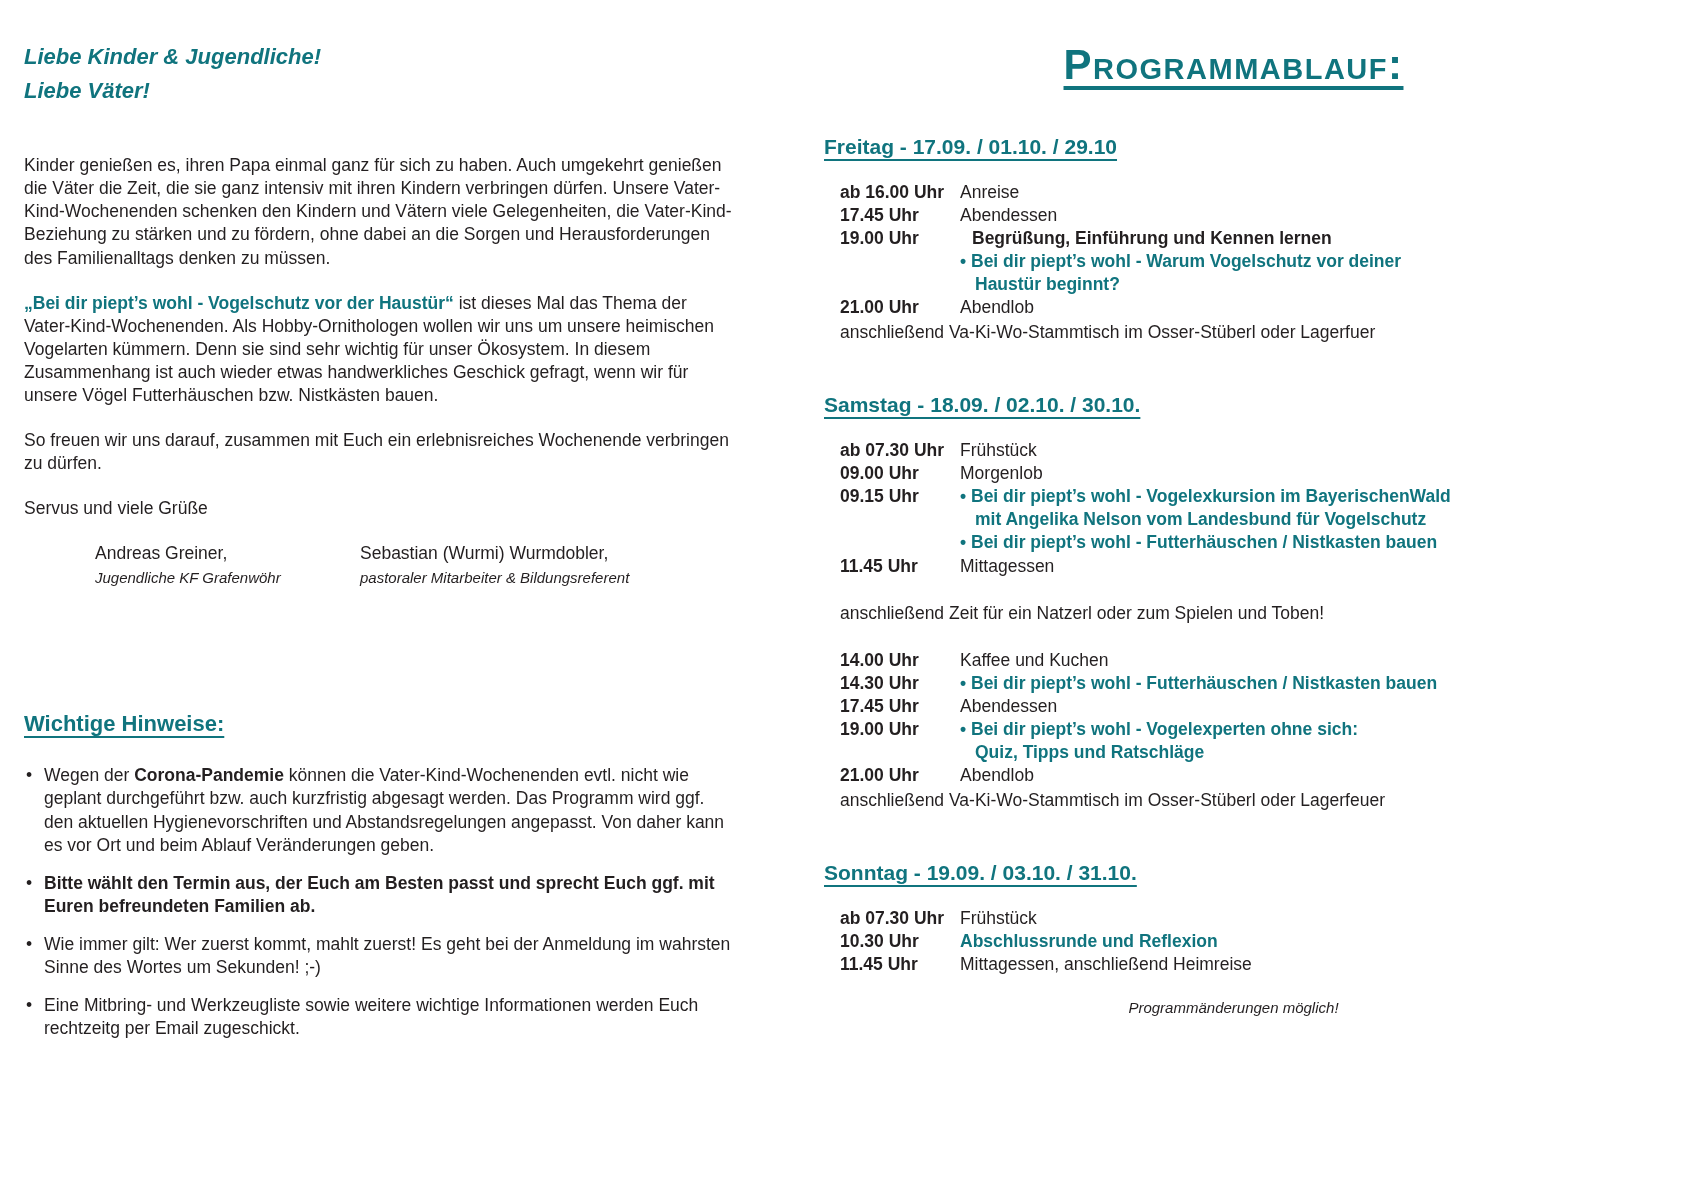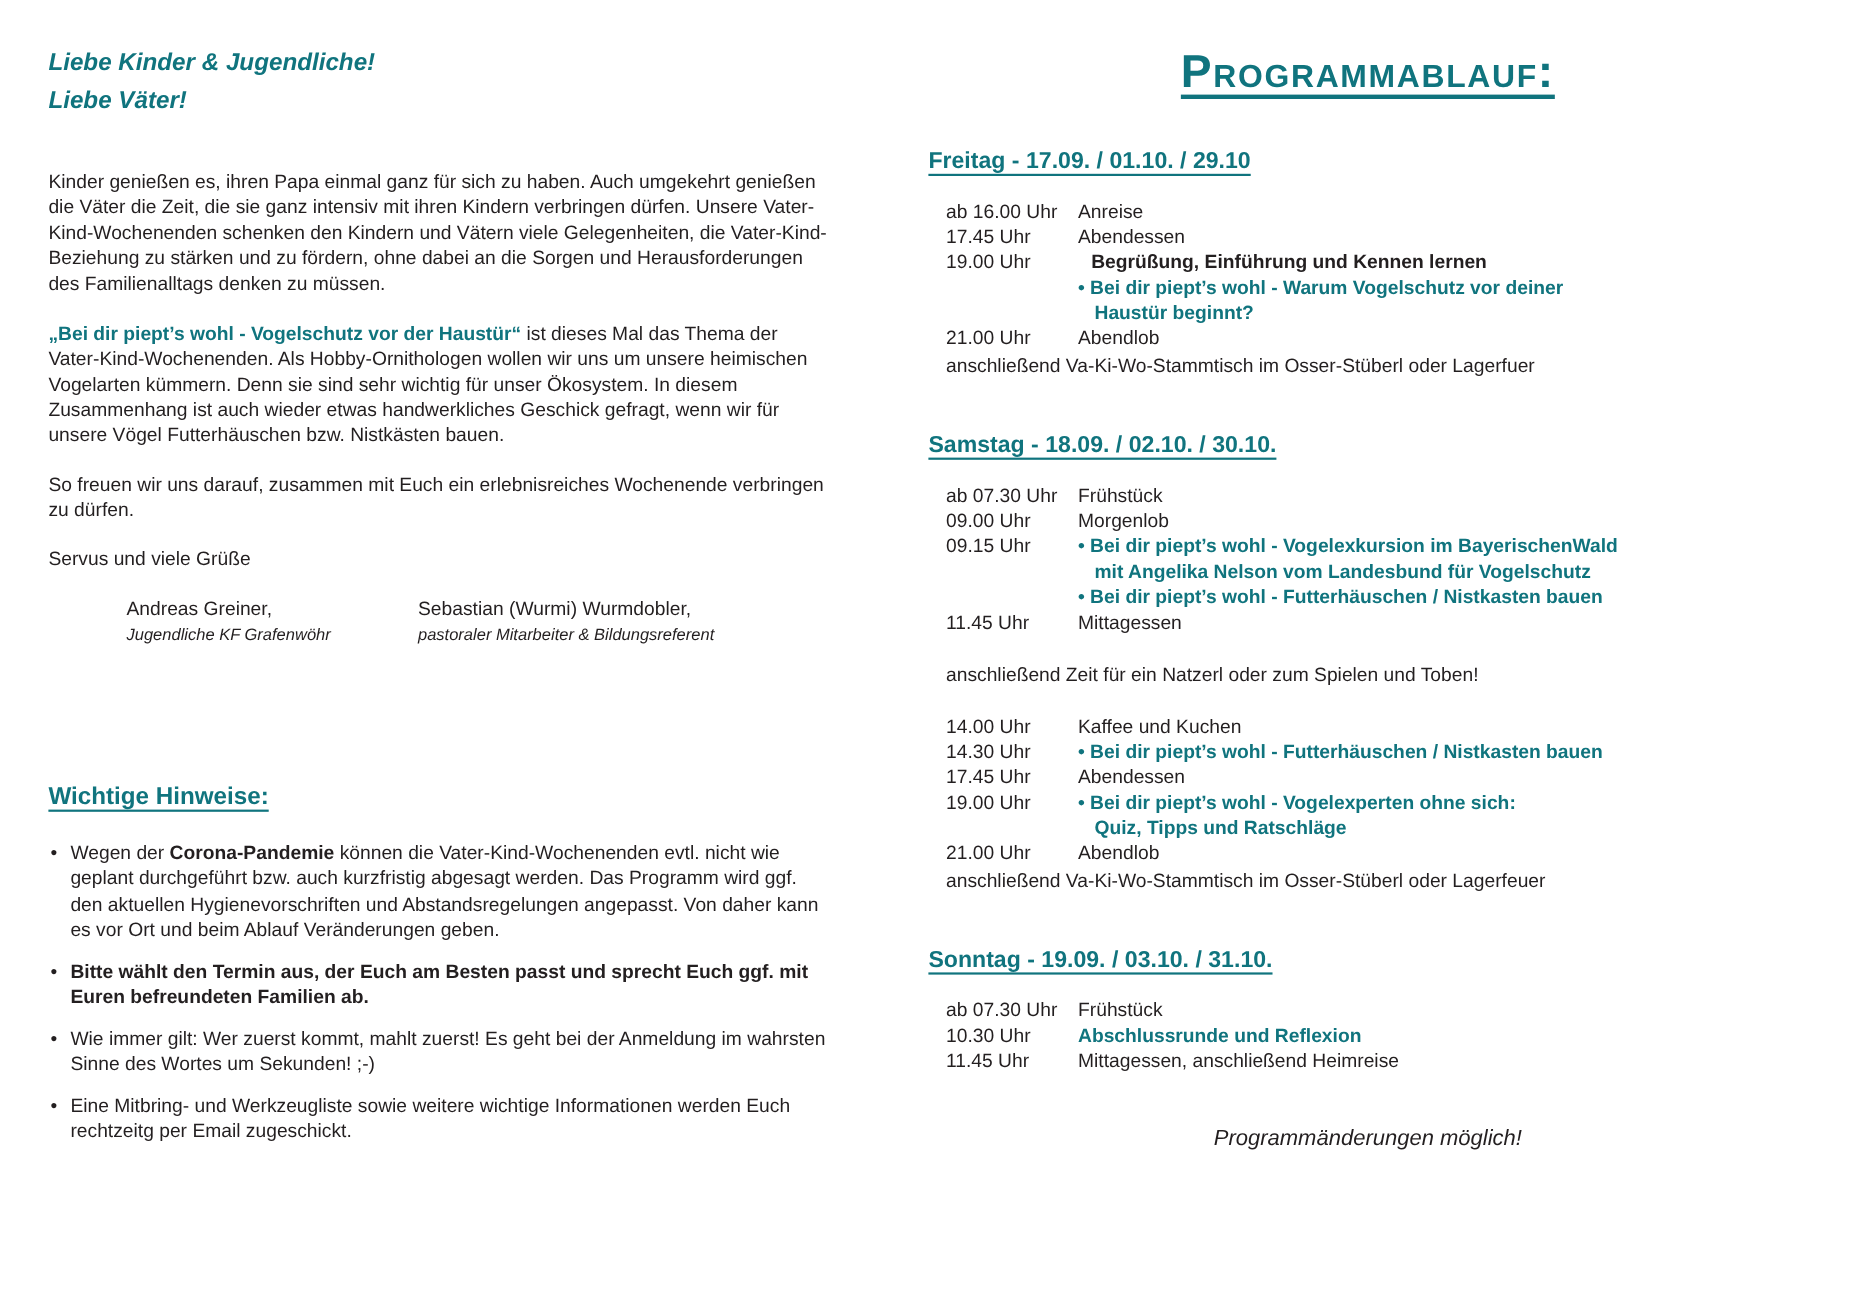--- a/index.html
+++ b/index.html
@@ -10,21 +10,21 @@
   html,body{margin:0;padding:0;}
   body{
     width:1683px;height:1190px;
     background:#ffffff;color:var(--ink);
     font-family:"Liberation Sans", sans-serif;
     font-size:17.5px;line-height:1.32;
     overflow:hidden;
   }
   .page{
     display:flex;
-    padding:40px 40px 0 44px;
+    padding:40px 40px 0 24px;
     gap:88px;
     width:100%;height:100%;
   }
   .col-left{flex:0 0 712px;}
   .col-right{flex:1 1 auto;}
 
   
   .greeting{
     color:var(--teal);
     font-weight:bold;font-style:italic;
@@ -78,33 +78,33 @@
   .day{margin-top:47px;}
   .day-heading{
     color:var(--teal);
     font-size:21px;font-weight:bold;
     text-decoration:underline;
     text-underline-offset:5px;
     margin:0 0 20px 0;
   }
   .rows{padding-left:16px;}
   .row{display:flex;align-items:flex-start;}
-  .time{flex:0 0 120px;}
+  .time{flex:0 0 120px;font-weight:bold;}
   .content{flex:1 1 auto;}
   .line{}
   .line-bold{font-weight:bold;margin-left:12px;}
   .line-teal{color:var(--teal);font-weight:bold;}
   .line-indent{padding-left:15px;}
   .sched-note{margin-top:2px;}
   .sched-note.spaced{margin:24px 0 24px 0;}
   .footer-note{
-    margin-top:46px;
+    margin-top:22px;
     text-align:center;
     font-style:italic;
-    font-size:20px;
+    font-size:15px;
   }
 </style>
 </head>
 <body>
 
 <div class="page">
 
   <div class="col-left">
     <div class="greeting">
       <div>Liebe Kinder &amp; Jugendliche!</div>

